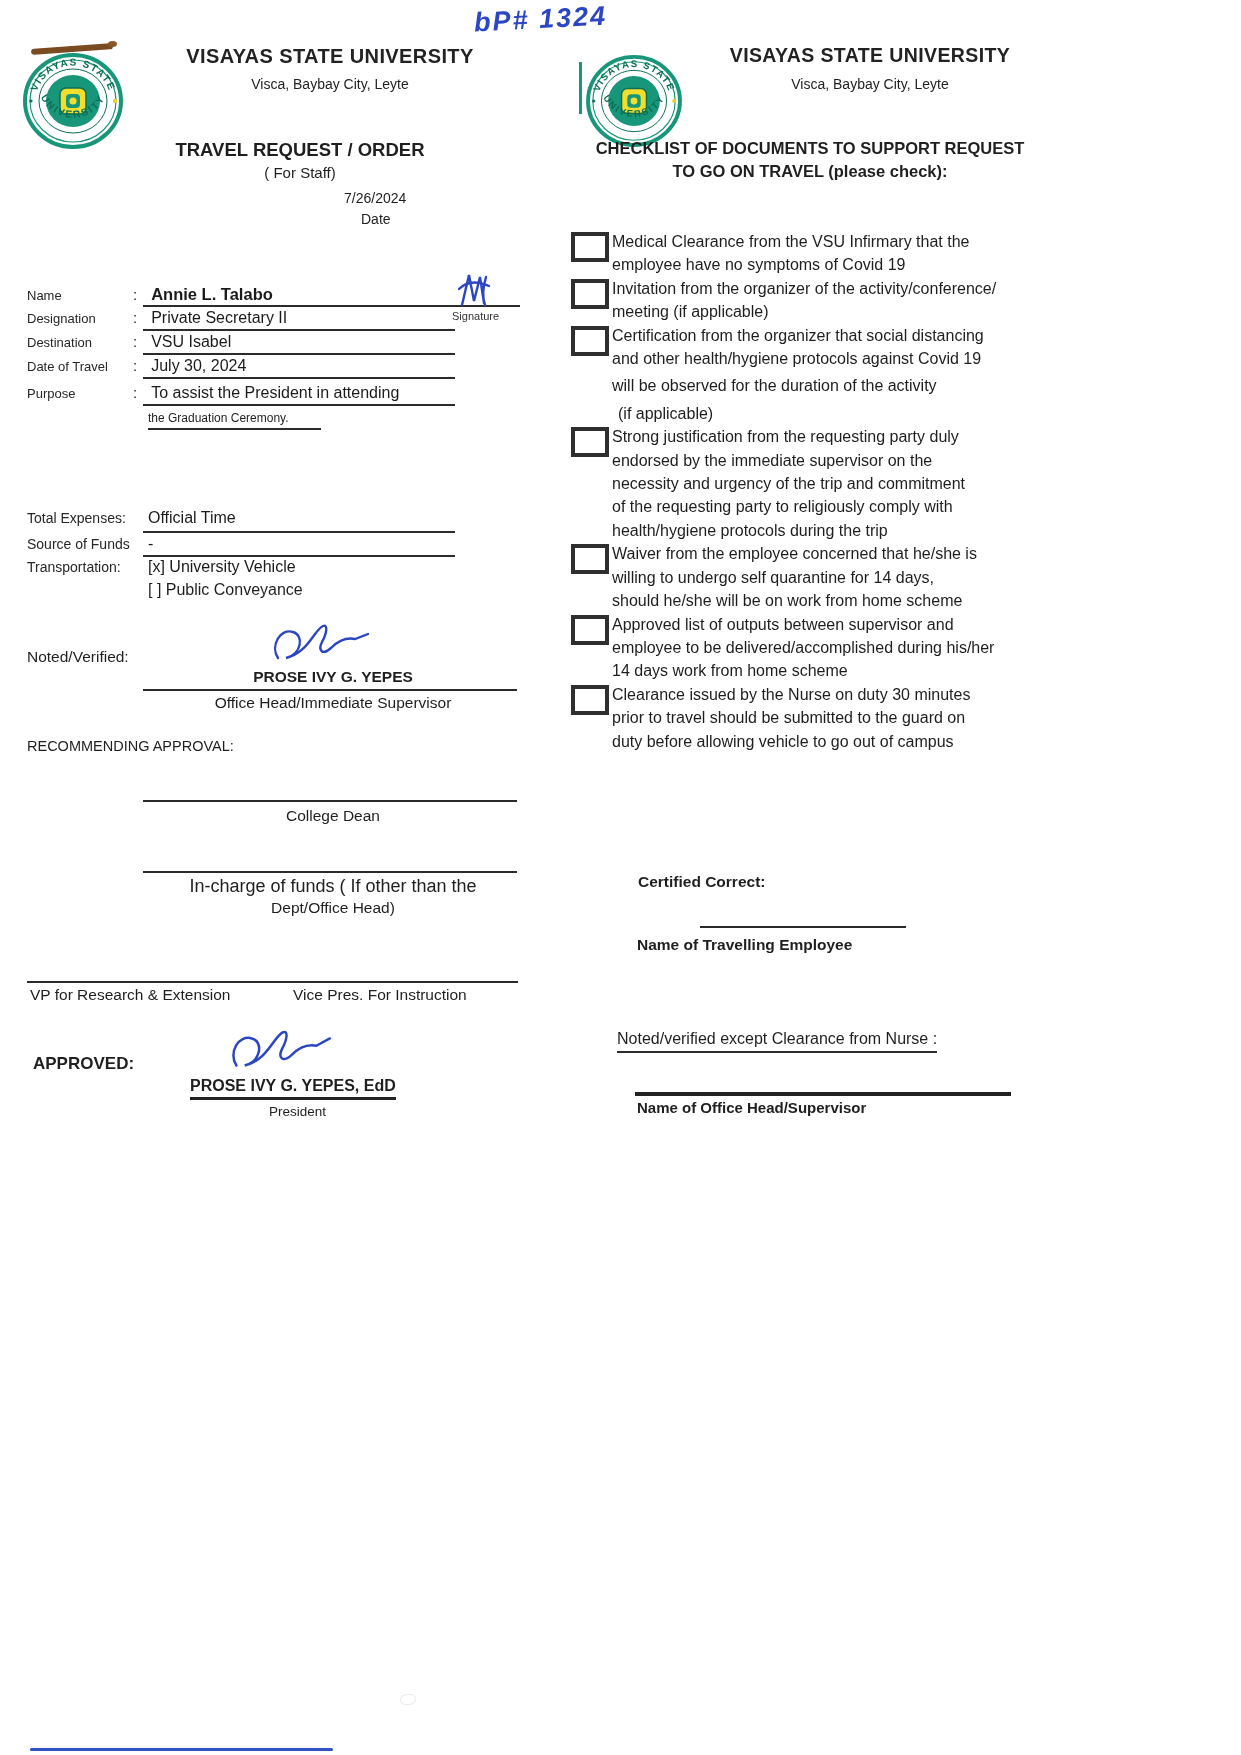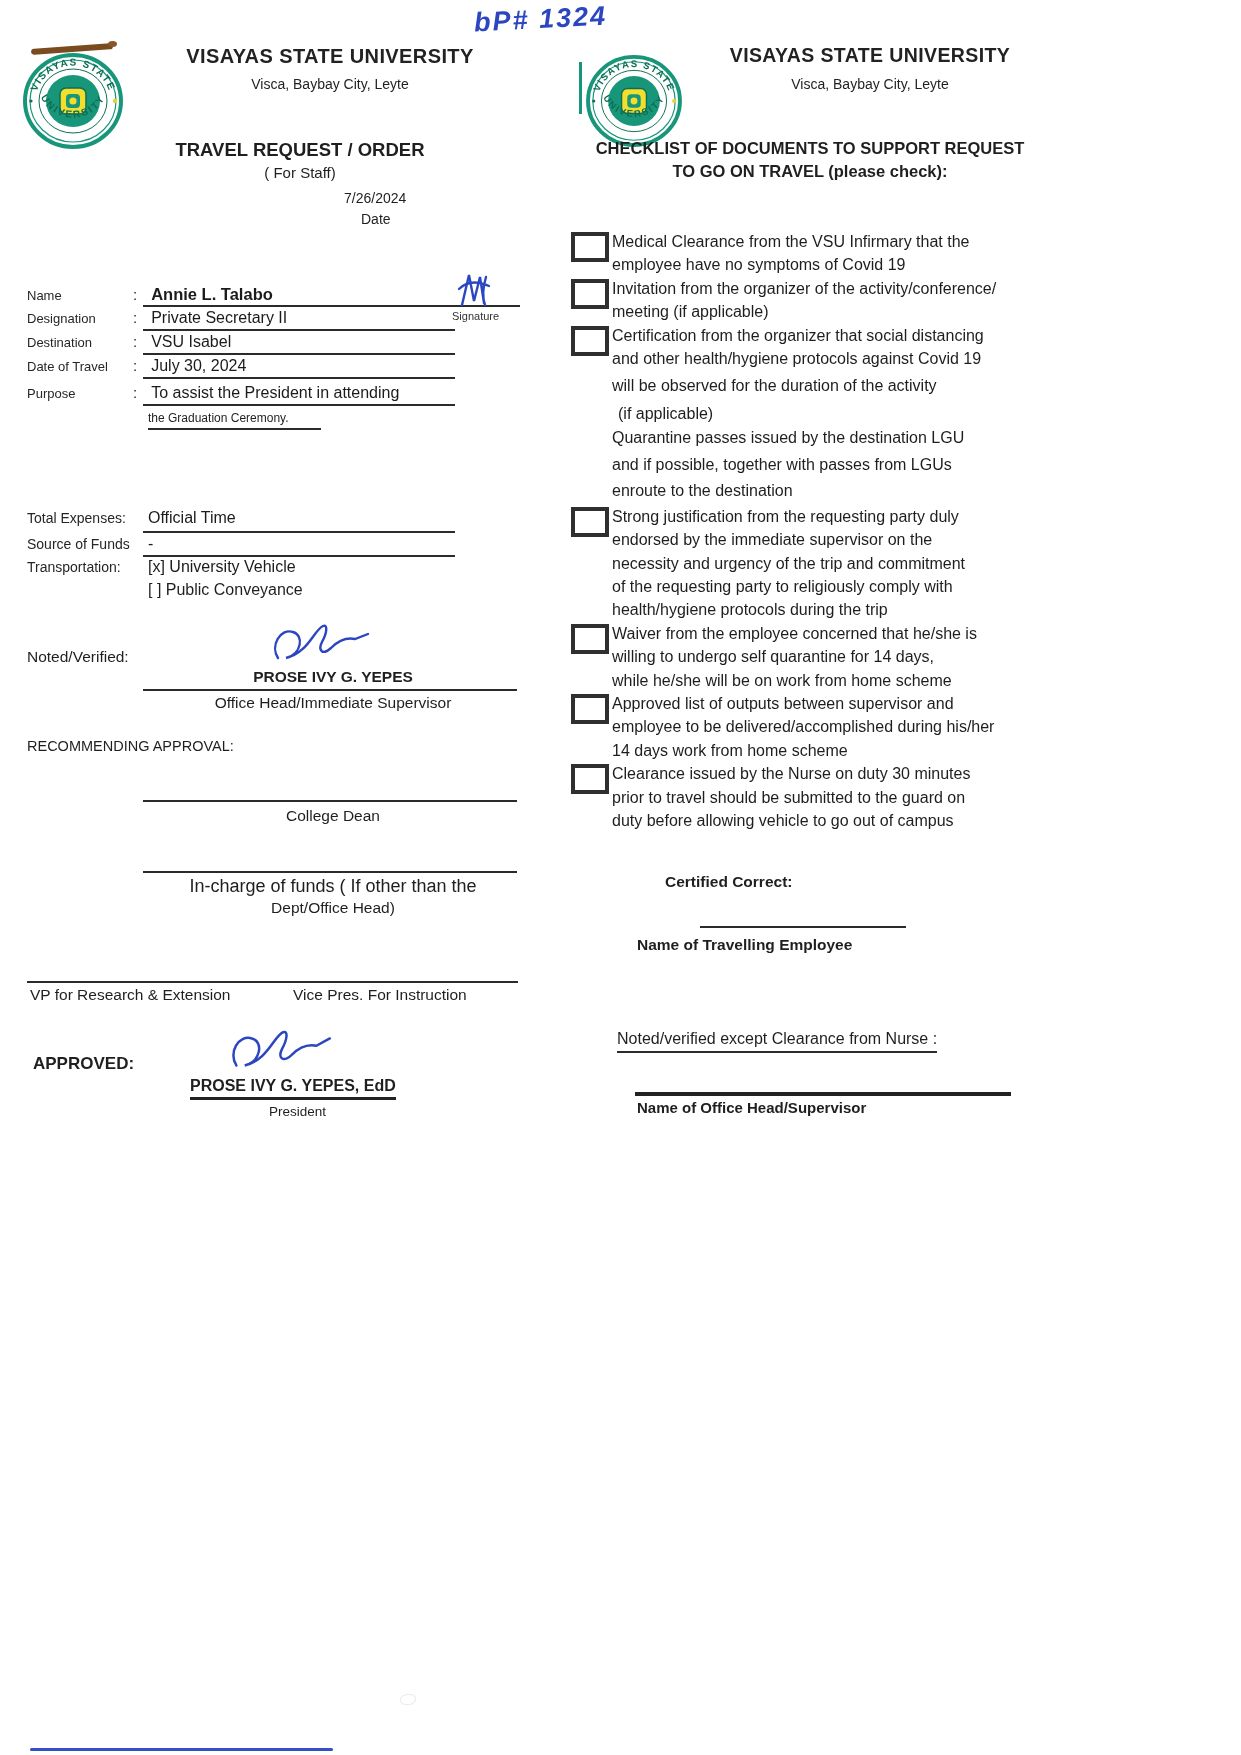--- a/index.html
+++ b/index.html
@@ -200,46 +200,38 @@
       <div class="chk-item">
         <span class="cb"></span>
         <div class="chk-text">
           <div class="chk-line">Certification from the organizer that social distancing</div>
           <div class="chk-line">and other health/hygiene protocols against Covid 19</div>
           <div class="chk-line loose">will be observed for the duration of the activity</div>
           <div class="chk-line loose pad">(if applicable)</div>
         </div>
       </div>
 
-      <div class="chk-item">
-        <span class="cb-space"></span>
-        <div class="chk-text">
-          <div class="chk-line q">Quarantine passes issued by the destination LGU</div>
-          <div class="chk-line q">and if possible, together with passes from LGUs</div>
-          <div class="chk-line q">enroute to the destination</div>
-        </div>
-      </div>
 
       <div class="chk-item">
         <span class="cb"></span>
         <div class="chk-text">
           <div class="chk-line">Strong justification from the requesting party duly</div>
           <div class="chk-line">endorsed by the immediate supervisor on the</div>
           <div class="chk-line">necessity and urgency of the trip and commitment</div>
           <div class="chk-line">of the requesting party to religiously comply with</div>
           <div class="chk-line">health/hygiene protocols during the trip</div>
         </div>
       </div>
 
       <div class="chk-item">
         <span class="cb"></span>
         <div class="chk-text">
           <div class="chk-line">Waiver from the employee concerned that he/she is</div>
           <div class="chk-line">willing to undergo self quarantine for 14 days,</div>
-          <div class="chk-line">while he/she will be on work from home scheme</div>
+          <div class="chk-line">should he/she will be on work from home scheme</div>
         </div>
       </div>
 
       <div class="chk-item">
         <span class="cb"></span>
         <div class="chk-text">
           <div class="chk-line">Approved list of outputs between supervisor and</div>
           <div class="chk-line">employee to be delivered/accomplished during his/her</div>
           <div class="chk-line">14 days work from home scheme</div>
         </div>
@@ -249,21 +241,21 @@
         <span class="cb"></span>
         <div class="chk-text">
           <div class="chk-line">Clearance issued by the Nurse on duty 30 minutes</div>
           <div class="chk-line">prior to travel should be submitted to the guard on</div>
           <div class="chk-line">duty before allowing vehicle to go out of campus</div>
         </div>
       </div>
 
     </div>
 
-    <div class="abs b" style="left:665px;top:873px;font-size:15.5px;">Certified Correct:</div>
+    <div class="abs b" style="left:638px;top:873px;font-size:15.5px;">Certified Correct:</div>
     <div class="abs rule" style="left:700px;top:926px;width:206px;"></div>
     <div class="abs b" style="left:637px;top:936px;font-size:15.5px;">Name of Travelling Employee</div>
 
     <div class="abs" style="left:617px;top:1030px;font-size:16px;border-bottom:2px solid #2b2b2b;padding-bottom:3px;">Noted/verified except Clearance from Nurse :</div>
     <div class="abs rule-thick" style="left:635px;top:1092px;width:376px;"></div>
     <div class="abs b" style="left:637px;top:1099px;font-size:15px;">Name of Office Head/Supervisor</div>
   </div>
 
   <div class="abs" style="left:400px;top:1694px;width:14px;height:9px;border:1px solid #d8d8d8;border-radius:50% 40% 50% 40%;opacity:0.55;"></div>
   <div class="abs" style="left:30px;top:1748px;width:303px;height:3px;background:#3350c5;border-radius:2px;"></div>

